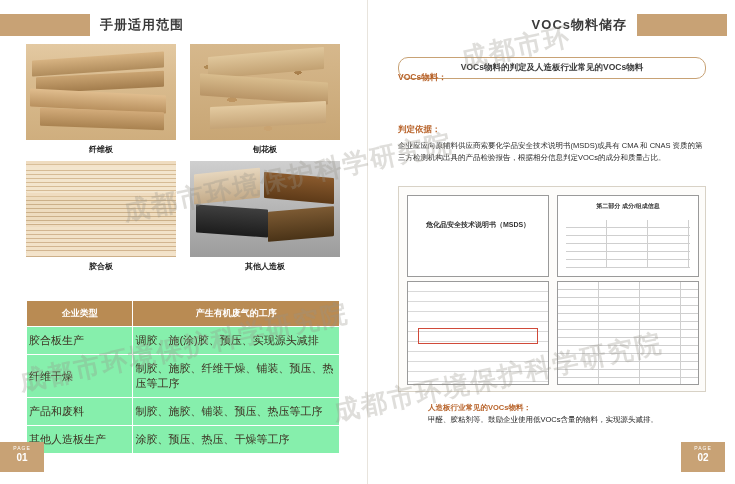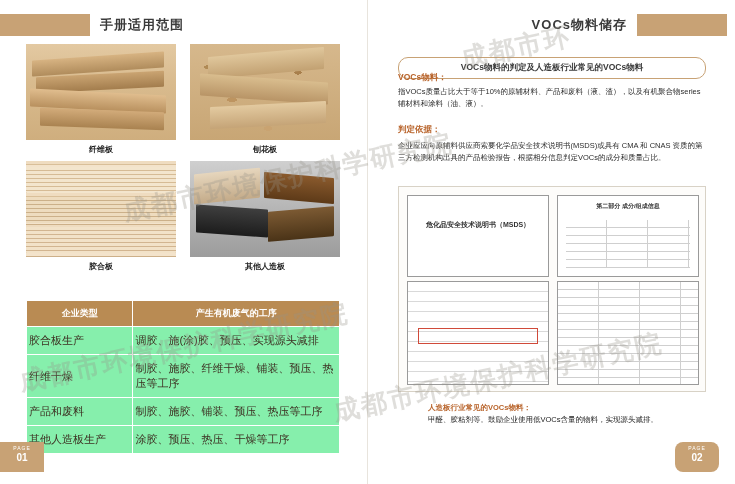--- a/index.html
+++ b/index.html
@@ -108,21 +108,21 @@
   .tbl td.c1{width:34%;}
 
   
   .pagenum{
     position:absolute;bottom:12px;width:44px;height:30px;
     background:#c8a275;color:#fff;text-align:center;
   }
   .pagenum .p{font-size:5px;letter-spacing:1px;margin-top:3px;}
   .pagenum .n{font-size:10px;font-weight:bold;line-height:13px;}
   .pn-left{left:0;}
-  .pn-right{right:16px;border-radius:8px;}
+  .pn-right{right:10px;}
 
   
   .banner{
     position:absolute;left:30px;top:40px;width:306px;height:20px;
     border:1px solid #c8a275;border-radius:10px;
     display:flex;align-items:center;justify-content:center;
     font-size:8.5px;font-weight:bold;color:#3a3a3a;margin-top:17px;
   }
   .sec-h{
     position:absolute;font-size:8.5px;font-weight:bold;color:#b8632a;
@@ -250,21 +250,20 @@
 <div class="page page-right">
 
   <div class="hdr hdr-right">
     <div class="hdr-bar rt"></div>
     <div class="hdr-title">VOCs物料储存</div>
   </div>
 
   <div class="banner">VOCs物料的判定及人造板行业常见的VOCs物料</div>
 
   <div class="sec-h" style="left:30px;top:72px;">VOCs物料：</div>
-  <div class="para" style="top:86px;">指VOCs质量占比大于等于10%的原辅材料、产品和废料（液、渣），以及有机聚合物series辅材料和涂料（油、液）。</div>
 
   <div class="sec-h" style="left:30px;top:124px;">判定依据：</div>
   <div class="para" style="top:140px;">企业应应向原辅料供应商索要化学品安全技术说明书(MSDS)或具有 CMA 和 CNAS 资质的第三方检测机构出具的产品检验报告，根据相分信息判定VOCs的成分和质量占比。</div>
 
   <div class="docfig">
     <div class="docbox" style="left:8px;top:8px;width:140px;height:80px;">
       <div class="doc-title" style="margin-top:24px;">危化品安全技术说明书（MSDS）</div>
     </div>
     <div class="docbox" style="left:158px;top:8px;width:140px;height:80px;">
       <div class="doc-title" style="margin-top:6px;font-size:6px;">第二部分 成分/组成信息</div>

